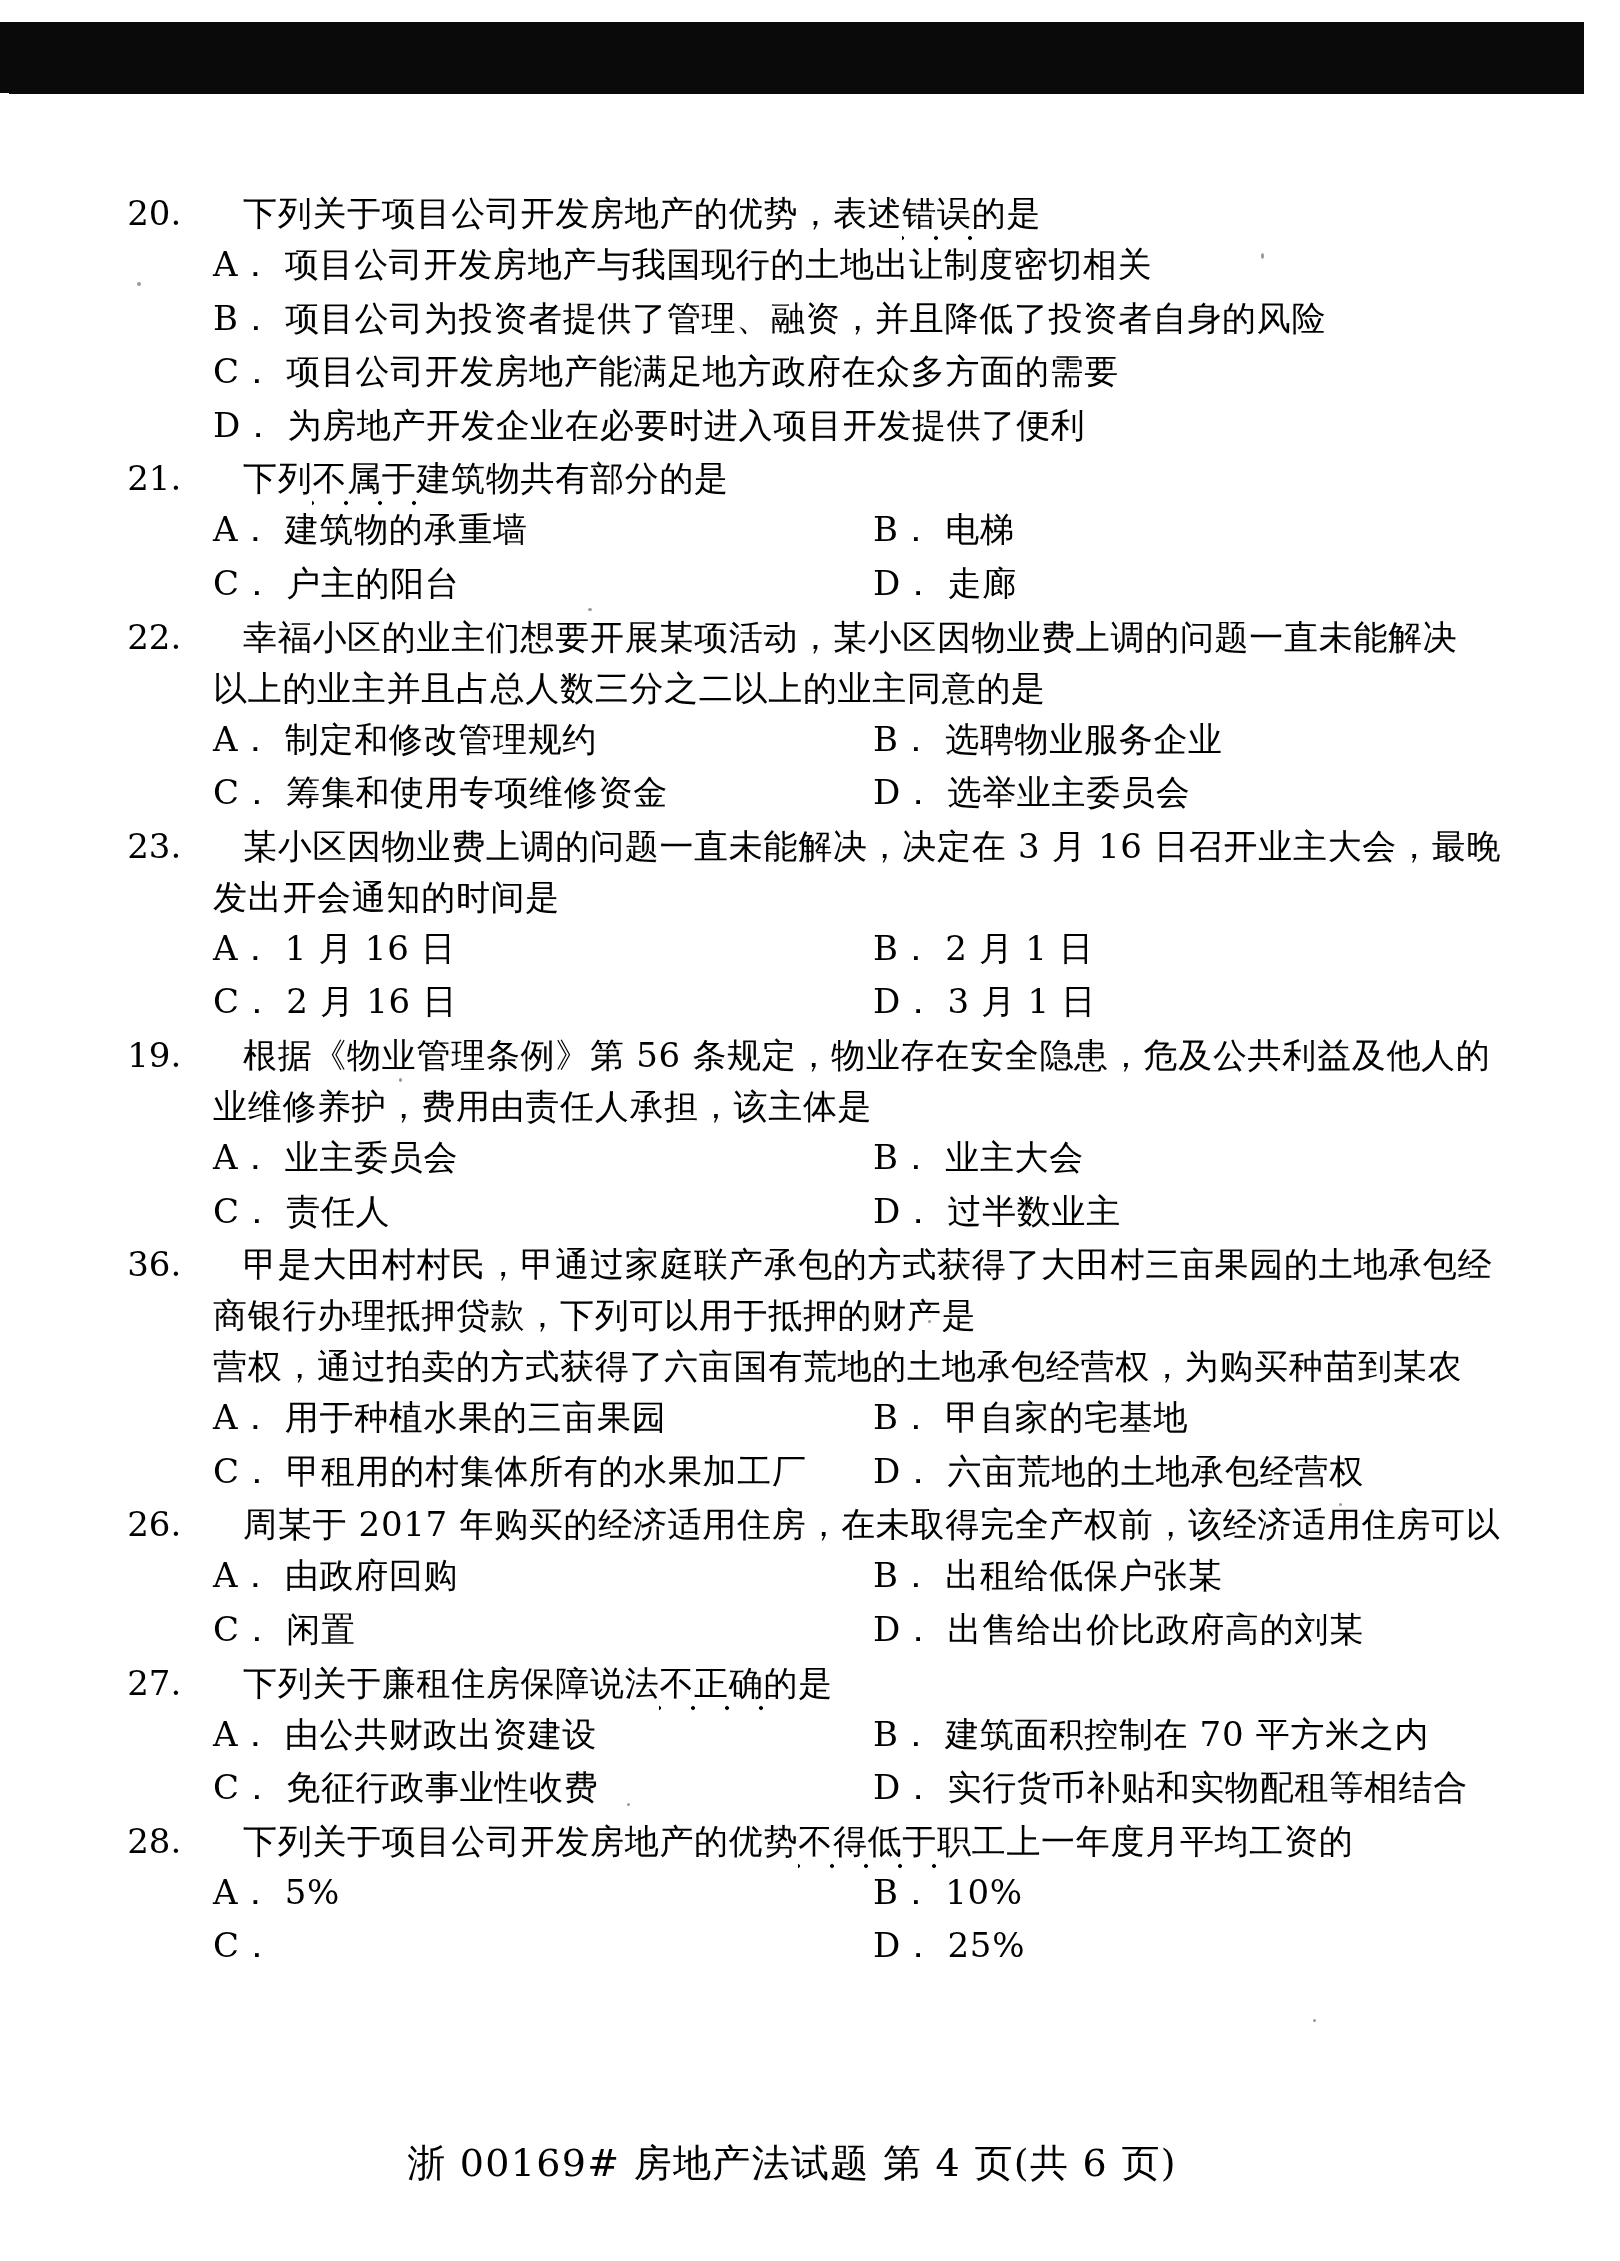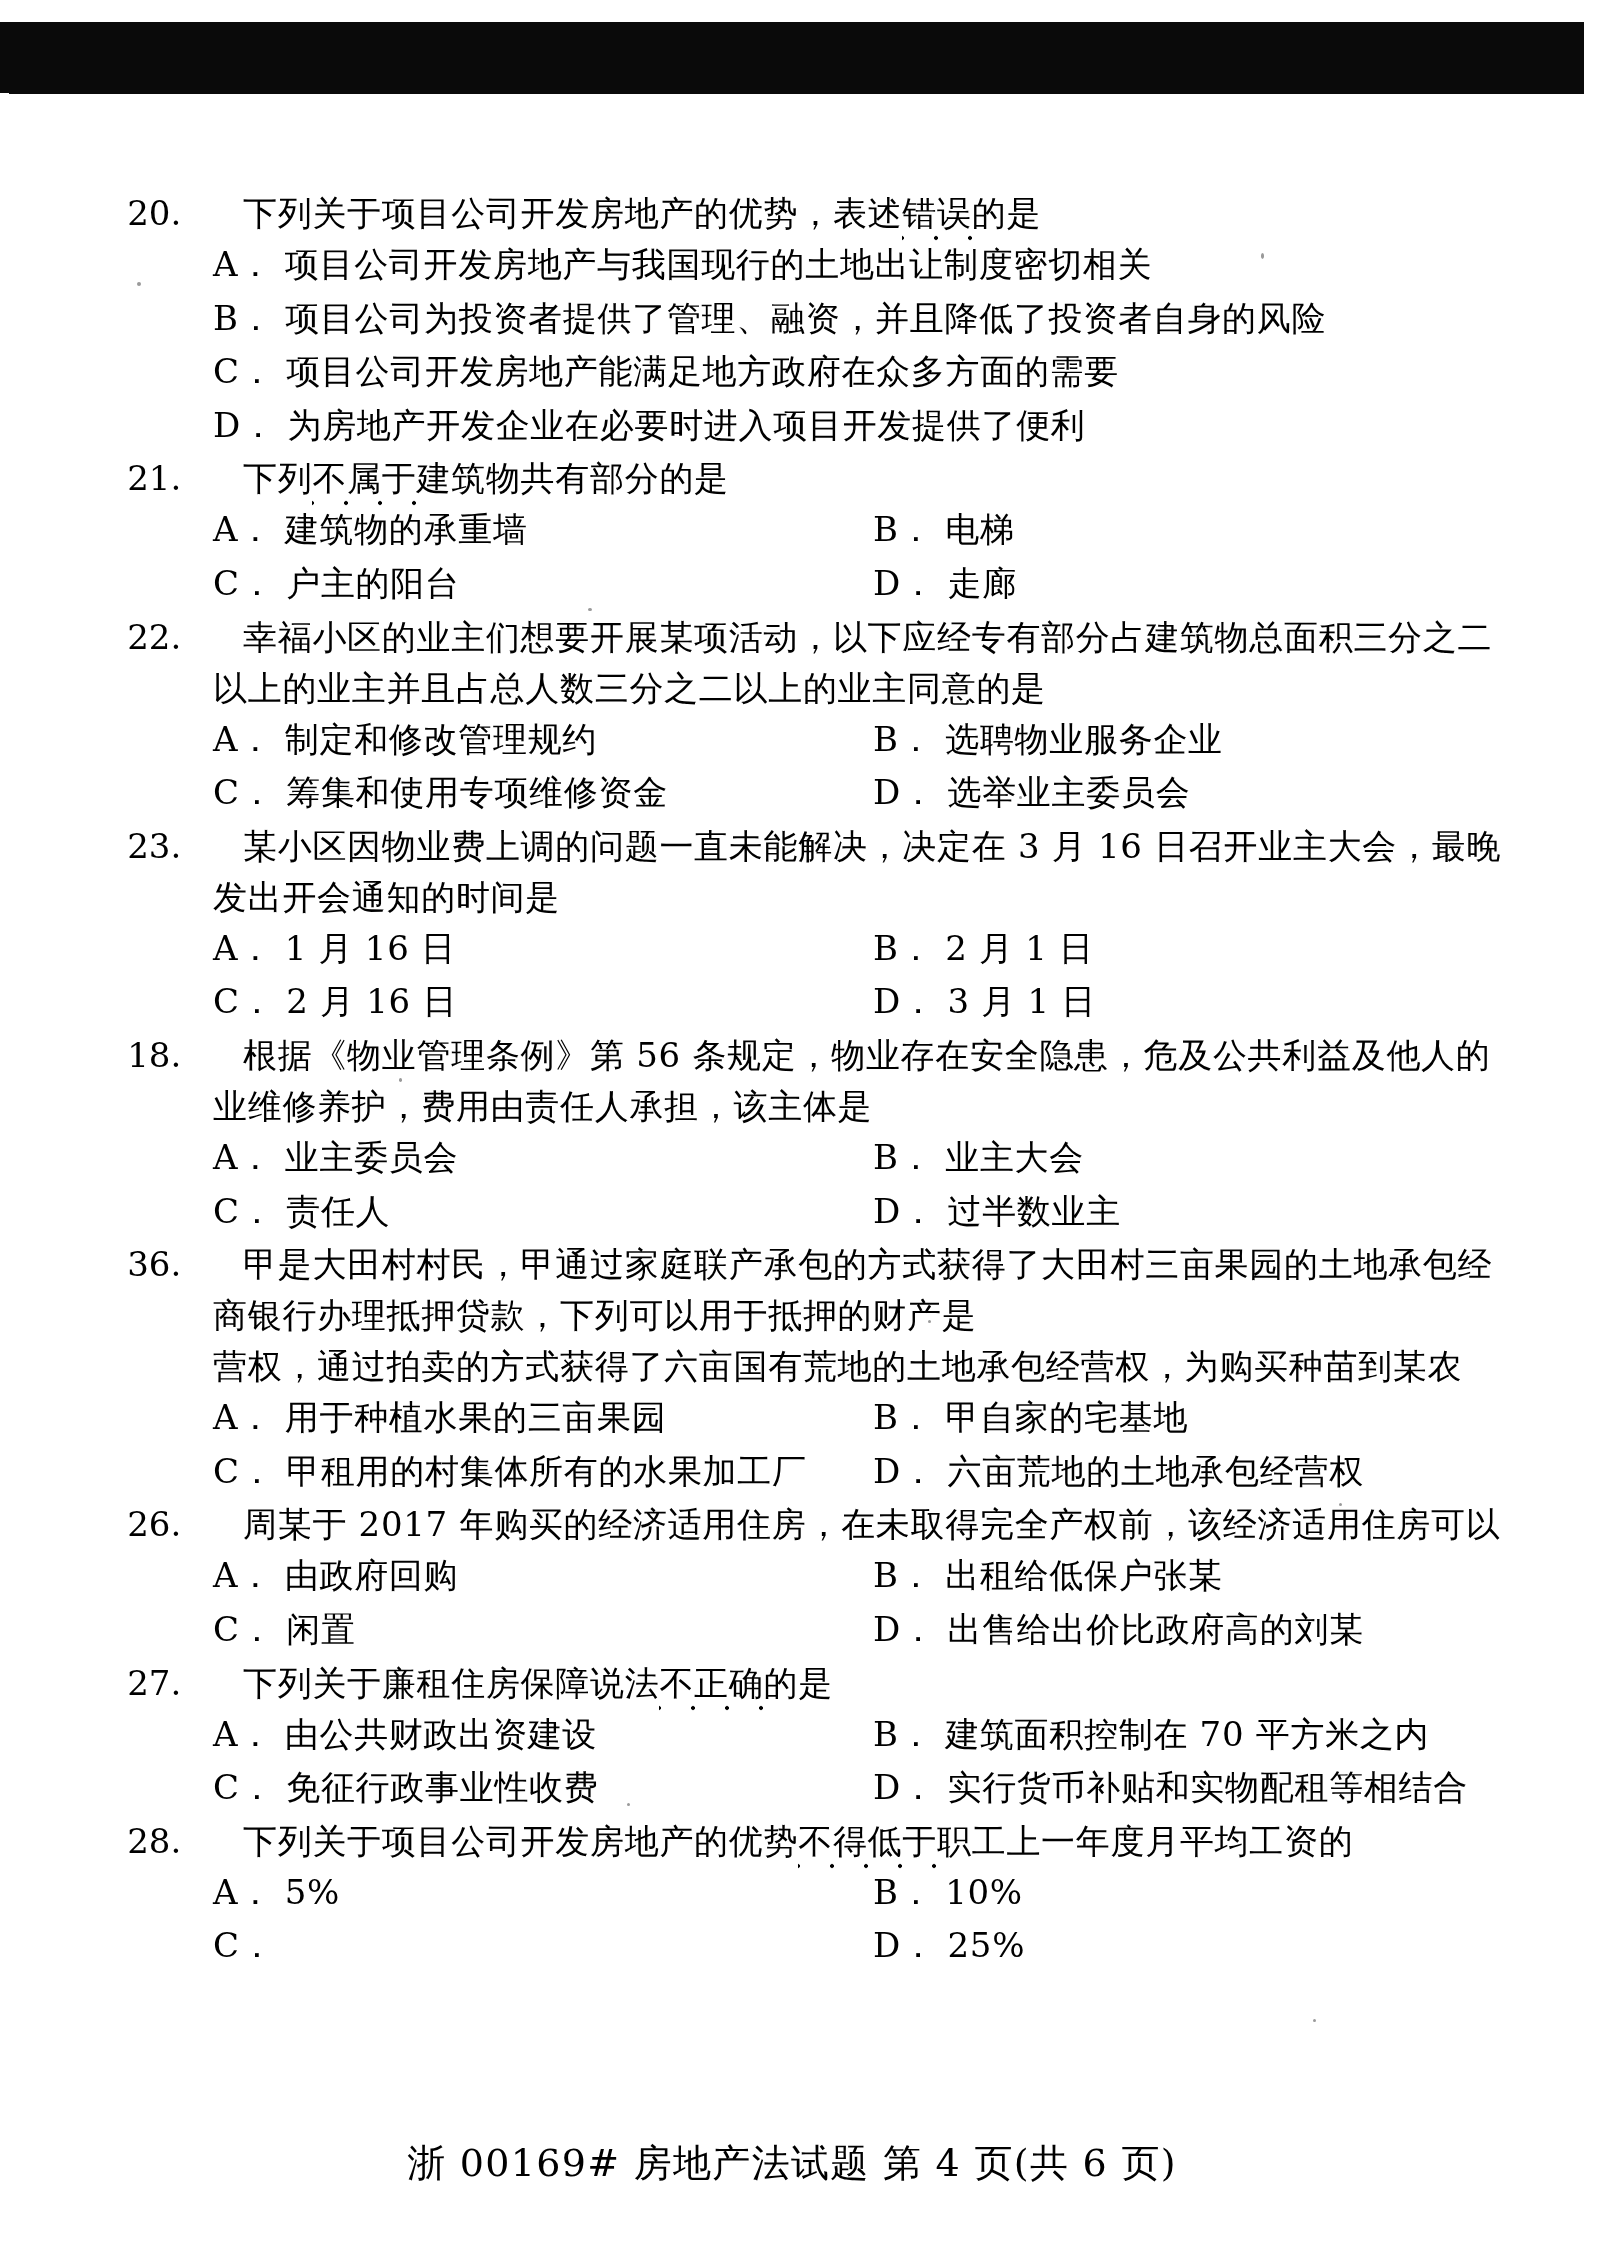--- a/index.html
+++ b/index.html
@@ -212,21 +212,21 @@
             <div class="opt opt-d">
               <span class="opt-label">D．</span>
               <span class="opt-text">走廊</span>
             </div>
           </div>
         </div>
       </div>
       <div class="q">
         <div class="q-line">
           <div class="q-num">22.</div>
-          <div class="q-text"><span>幸福小区的业主们想要开展某项活动，以下应经专有部分占建筑物总面积三分之二</span></div>
+          <div class="q-text"><span>幸福小区的业主们想要开展某项活动，某小区因物业费上调的问题一直未能解决</span></div>
         </div>
         <div class="q-cont">以上的业主并且占总人数三分之二以上的业主同意的是</div>
         <div class="opts">
           <div class="opt-row">
             <div class="opt opt-a">
               <span class="opt-label">A．</span>
               <span class="opt-text">制定和修改管理规约</span>
             </div>
             <div class="opt opt-b">
               <span class="opt-label">B．</span>
@@ -269,21 +269,21 @@
             </div>
             <div class="opt opt-d">
               <span class="opt-label">D．</span>
               <span class="opt-text">3 月 1 日</span>
             </div>
           </div>
         </div>
       </div>
       <div class="q">
         <div class="q-line">
-          <div class="q-num">18.</div>
+          <div class="q-num">19.</div>
           <div class="q-text"><span>根据《物业管理条例》第 56 条规定，物业存在安全隐患，危及公共利益及他人的</span></div>
         </div>
         <div class="q-cont">业维修养护，费用由责任人承担，该主体是</div>
         <div class="opts">
           <div class="opt-row">
             <div class="opt opt-a">
               <span class="opt-label">A．</span>
               <span class="opt-text">业主委员会</span>
             </div>
             <div class="opt opt-b">

